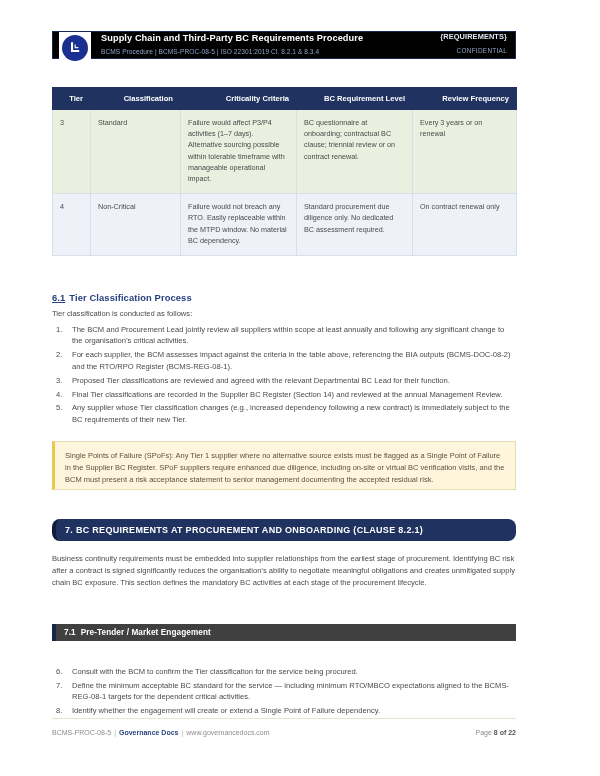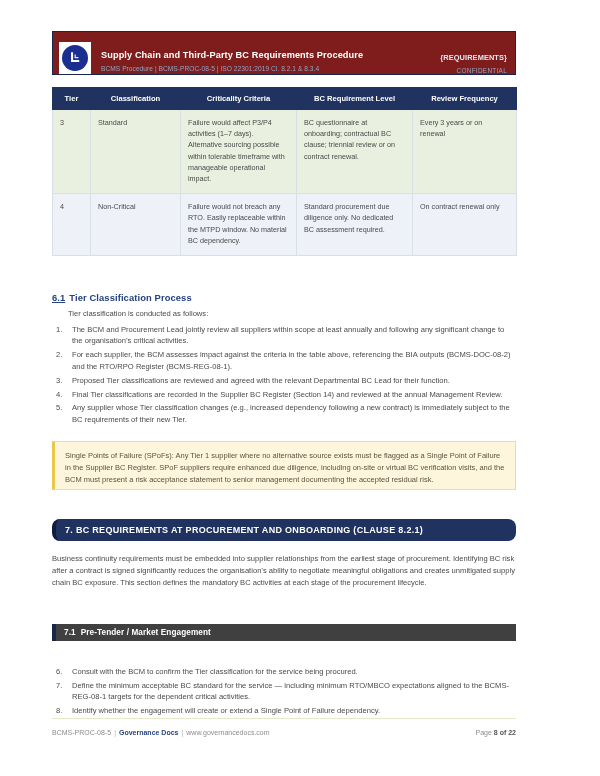--- a/index.html
+++ b/index.html
@@ -17,25 +17,25 @@
   .page {
     width: 600px; height: 776px;
     padding: 0;
     position: relative;
   }
 
   
   .doc-header {
     position: absolute;
     left: 52px; top: 31px;
-    width: 464px; height: 44px;
-    background: #7f1d1d;
+    width: 464px; height: 28px;
+    background: #000000;
     border: 1px solid #17264a;
     display: flex;
-    align-items: flex-end;
+    align-items: flex-start;
     padding: 0 8px 0 6px;
   }
   .logo-box {
     width: 32px; height: 32px;
     background: #ffffff;
     display: flex; align-items: center; justify-content: center;
     flex: 0 0 auto;
     margin-right: 10px;
   }
   .logo-circle {
@@ -86,21 +86,21 @@
     left: 52px; top: 87px;
     width: 464px;
     border-collapse: collapse;
     table-layout: fixed;
   }
   .tier-table th {
     background: #1f3260;
     color: #ffffff;
     font-size: 7.6px;
     font-weight: bold;
-    text-align: center;
+    text-align: right;
     padding: 6px 7px;
     border: 1px solid #1f3260;
     vertical-align: middle;
   }
   .tier-table td {
     font-size: 7.2px;
     line-height: 11.2px;
     padding: 7px 7px 9px 7px;
     border: 1px solid #d8dfe6;
     vertical-align: top;
@@ -264,21 +264,21 @@
         <td>Standard procurement due diligence only. No dedicated BC assessment required.</td>
         <td>On contract renewal only</td>
       </tr>
     </tbody>
   </table>
 
   <div class="sub-heading" style="left:52px; top:292px;">
     <span class="num">6.1</span><span>Tier Classification Process</span>
   </div>
 
-  <div class="body-text" style="left:68px; top:308px; width:464px;">Tier classification is conducted as follows:</div>
+  <div class="body-text" style="left:52px; top:308px; width:464px;">Tier classification is conducted as follows:</div>
 
   <ol class="num-list" style="left:52px; top:324px; width:464px;">
     <li>
         <span class="n">1.</span>
         <span class="t">The BCM and Procurement Lead jointly review all suppliers within scope at least annually and following any significant change to the organisation’s critical activities.</span>
       </li>
     <li>
         <span class="n">2.</span>
         <span class="t">For each supplier, the BCM assesses impact against the criteria in the table above, referencing the BIA outputs (BCMS-DOC-08-2) and the RTO/RPO Register (BCMS-REG-08-1).</span>
       </li>

